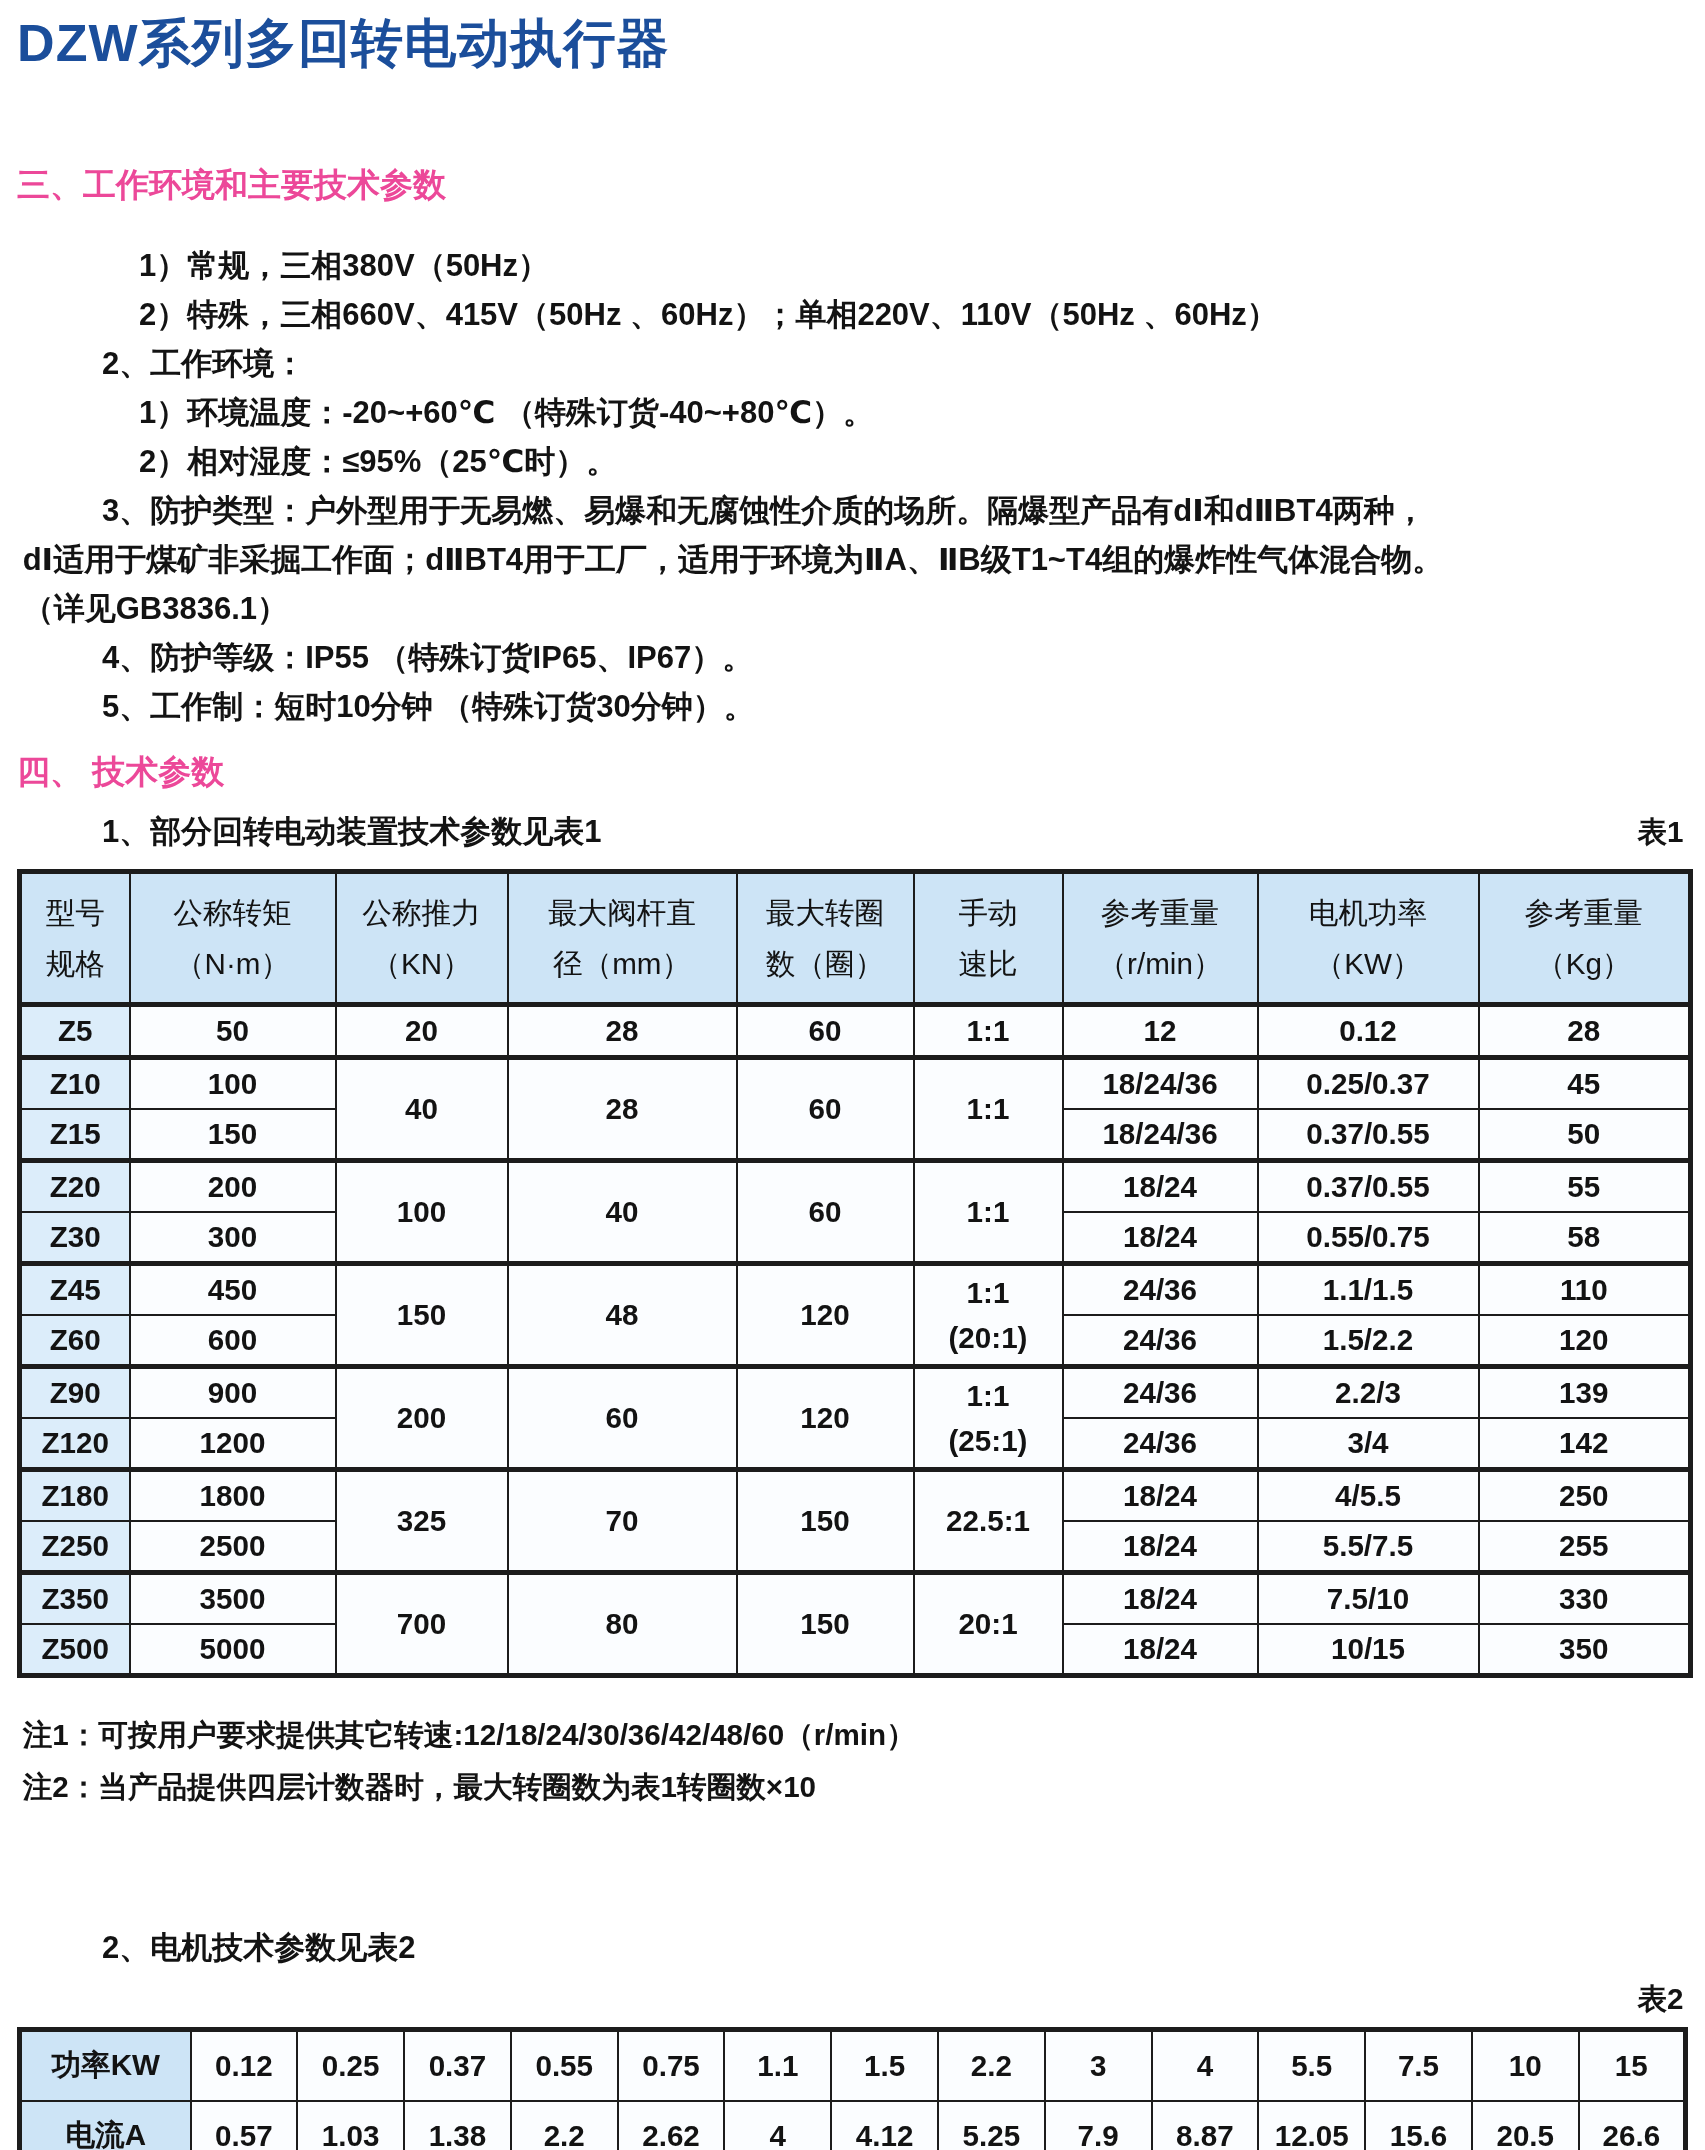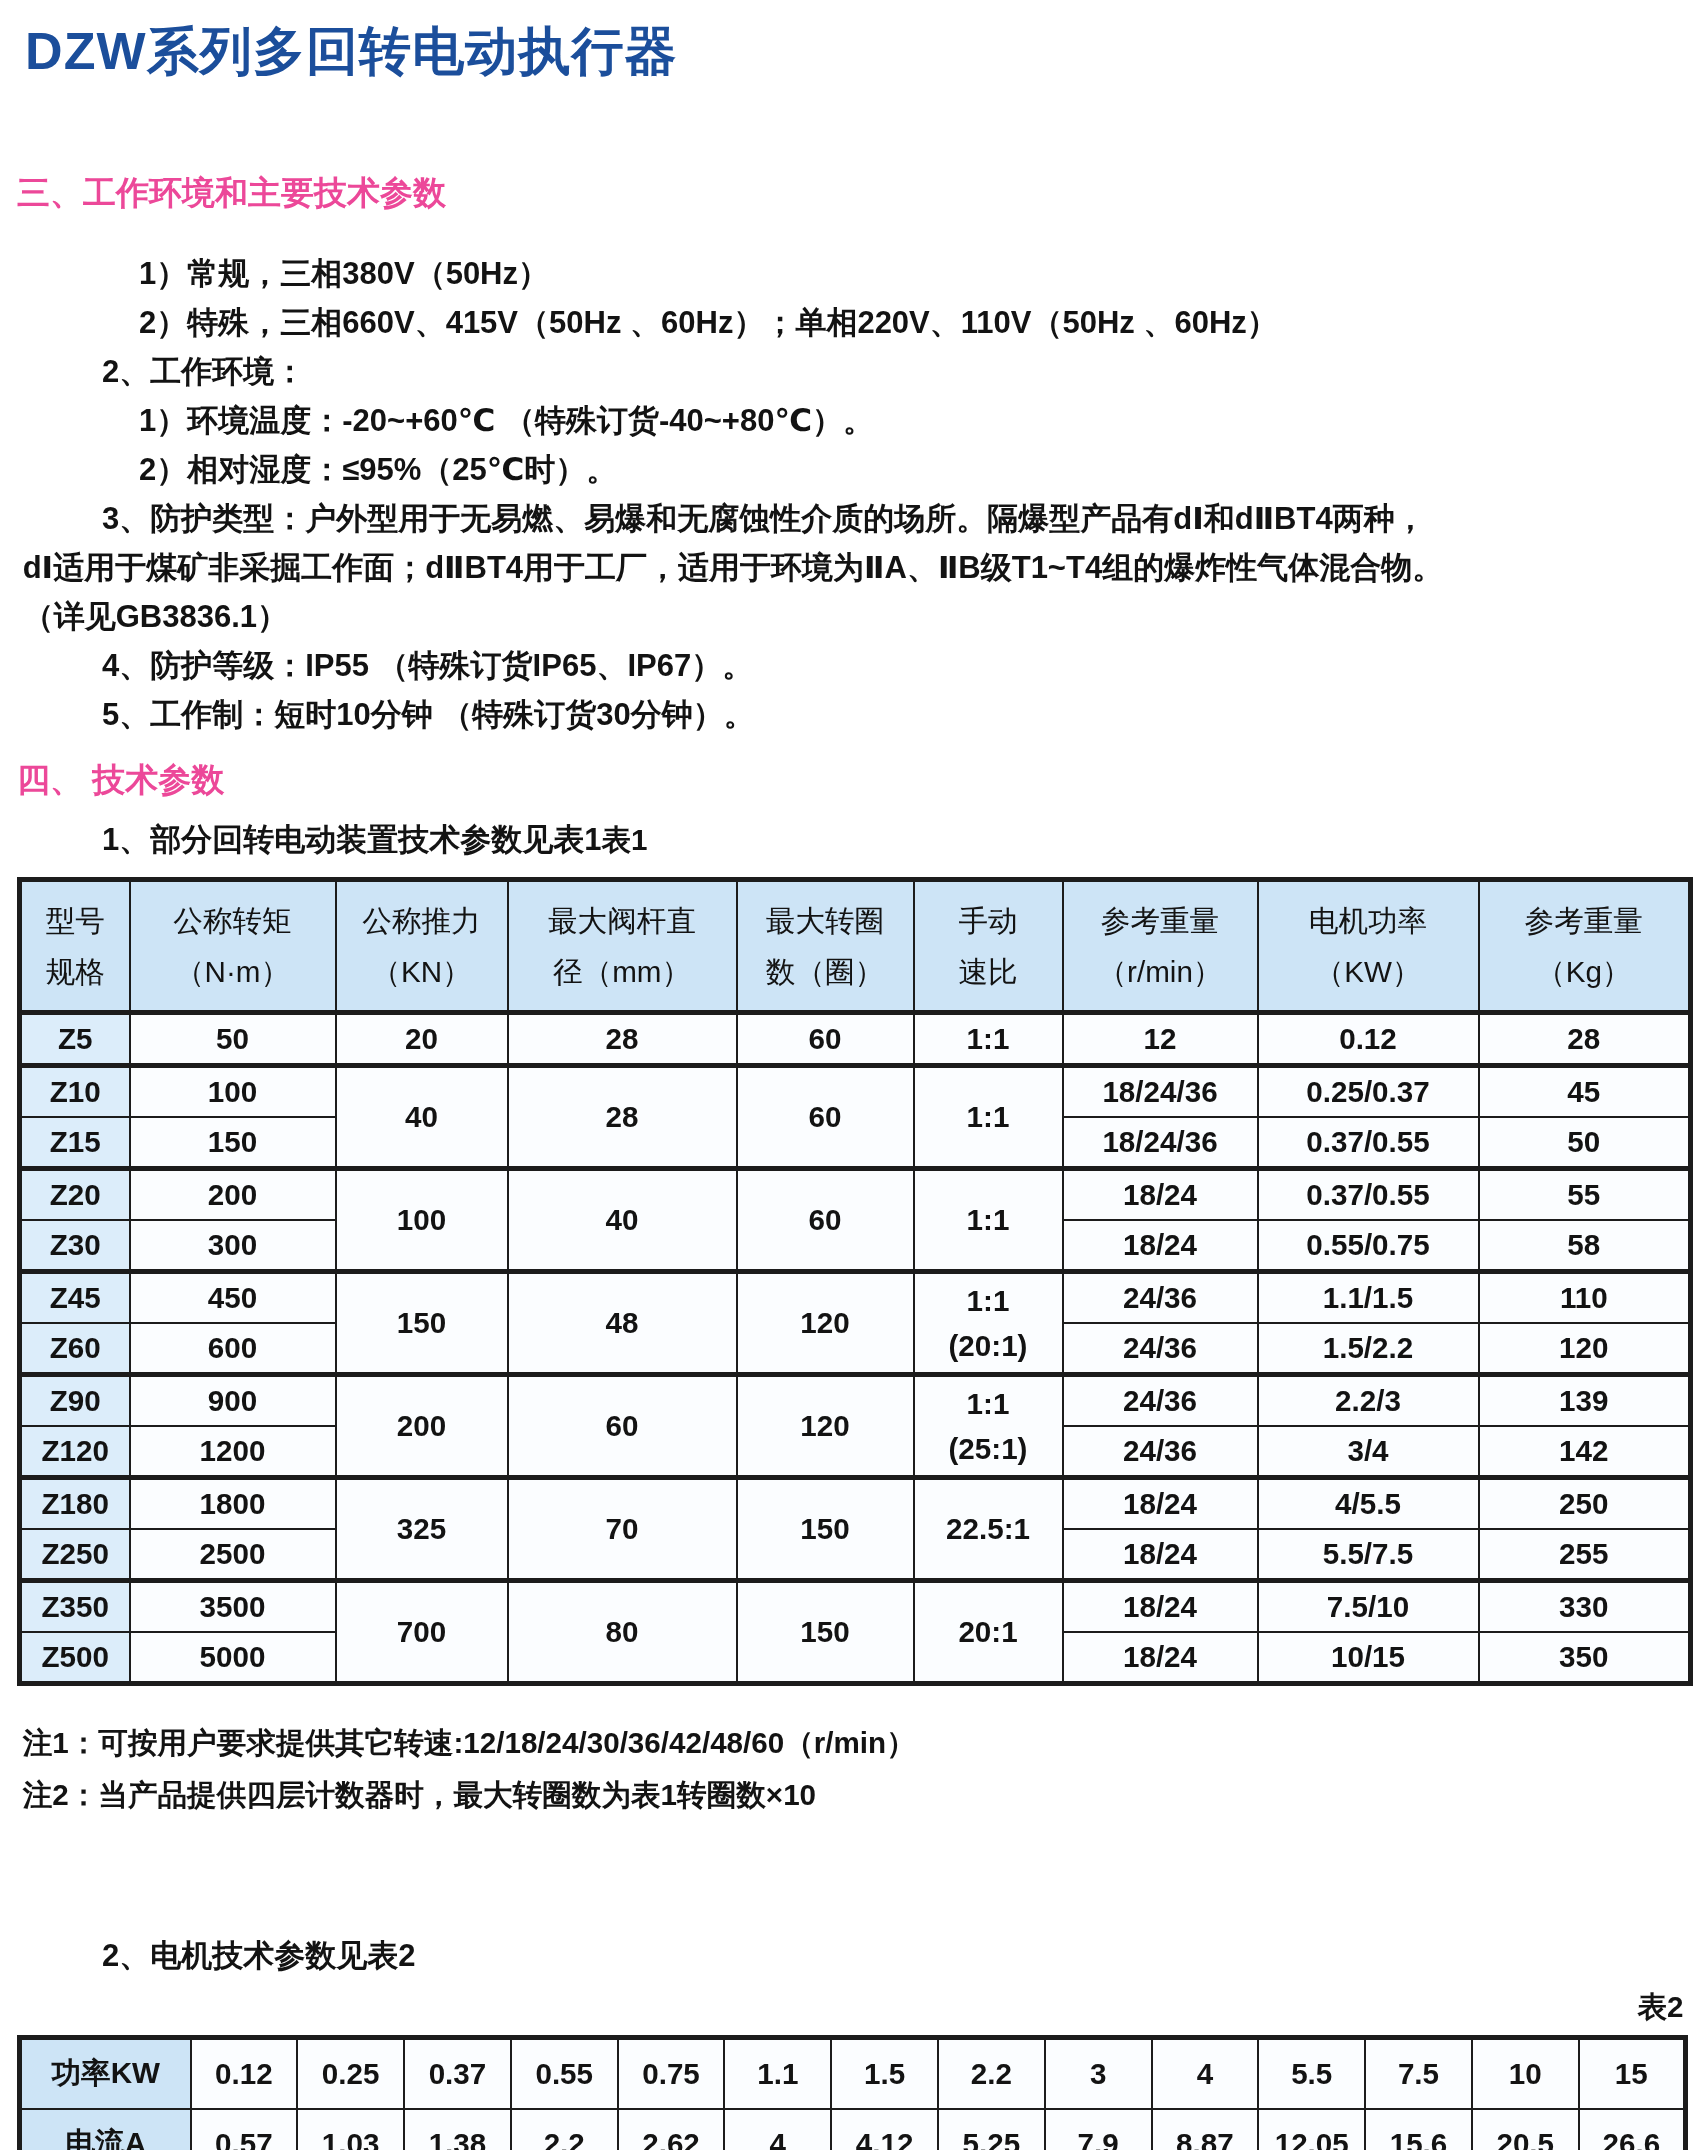--- a/index.html
+++ b/index.html
@@ -1,29 +1,29 @@
 <!DOCTYPE html>
 <html style="font-size:9px"><head>
 <meta charset="utf-8">
 <style>
   html,body{margin:0;padding:0}
   body{
     width:1705px;height:2151px;background:#ffffff;overflow:hidden;
     font-family:"Liberation Sans","DejaVu Sans",sans-serif;color:#131313;
   }
   .page{padding:8.5px 17px 0 17px}
-  .doc-title{font-size:52px;font-weight:bold;color:#1b4e9b;margin:8px;letter-spacing:1.1px}
+  .doc-title{font-size:52px;font-weight:bold;color:#1b4e9b;margin:0;letter-spacing:1.1px}
   .sec-heading{font-size:33px;font-weight:bold;color:#ec4899;margin:0}
   #h-sec3{margin-top:84px}
   #h-sec4{margin-top:19.3px}
   .lines{margin-top:33px;font-size:31px;font-weight:600;line-height:49px}
   .ind0{margin-left:5.7px}
   .ind1{margin-left:85px}
   .ind2{margin-left:122px}
-  .caption-row{display:flex;align-items:flex-end;margin-top:16px;font-size:31px;font-weight:600}
+  .caption-row{display:flex;justify-content:space-between;align-items:flex-end;margin-top:16px;font-size:31px;font-weight:600}
   .caption-row .cap{margin-left:85px}
   .tbl-tag{font-size:29.6px;font-weight:600;margin-right:4.5px}
   table{border-collapse:collapse;table-layout:fixed;width:1671px;margin-top:16px;border:5.1px solid #1c1c1c}
   th,td{border:2.8px solid #1c1c1c;text-align:center;vertical-align:middle;padding:0;overflow:hidden}
   thead th{background:#cde4f6;font-size:29.6px;font-weight:400;height:128px}
   .hl{line-height:51px}
   tbody td{font-size:29.6px;font-weight:600;height:48px;background:#fbfdff}
   td.model{background:#dcedfa}
   tr.group td{border-top-width:5.1px}
   thead th{border-bottom-width:5.1px}

